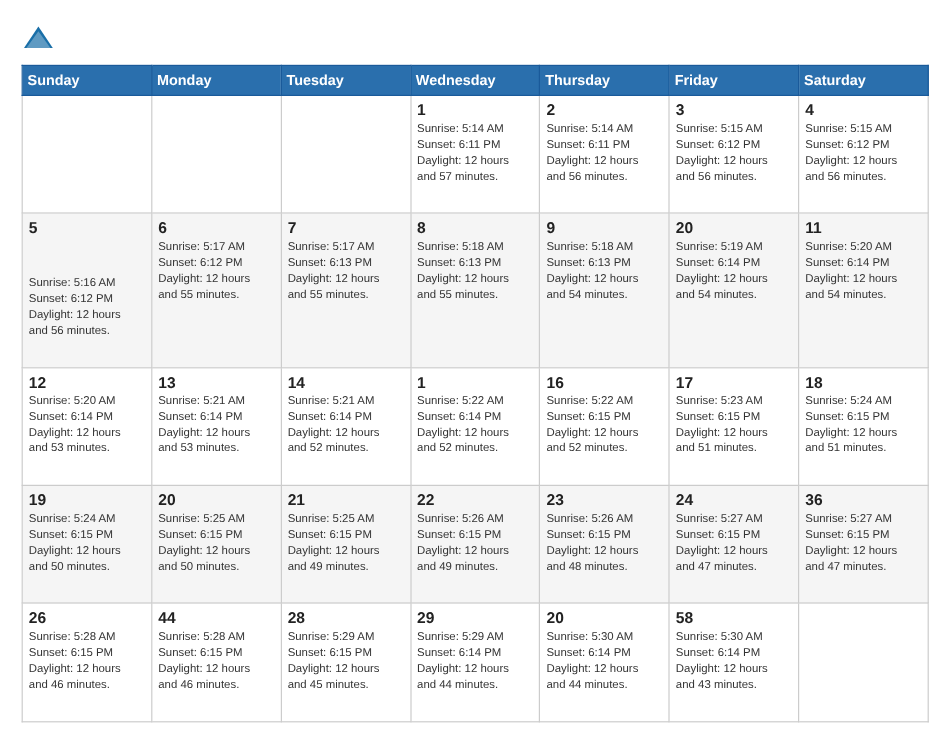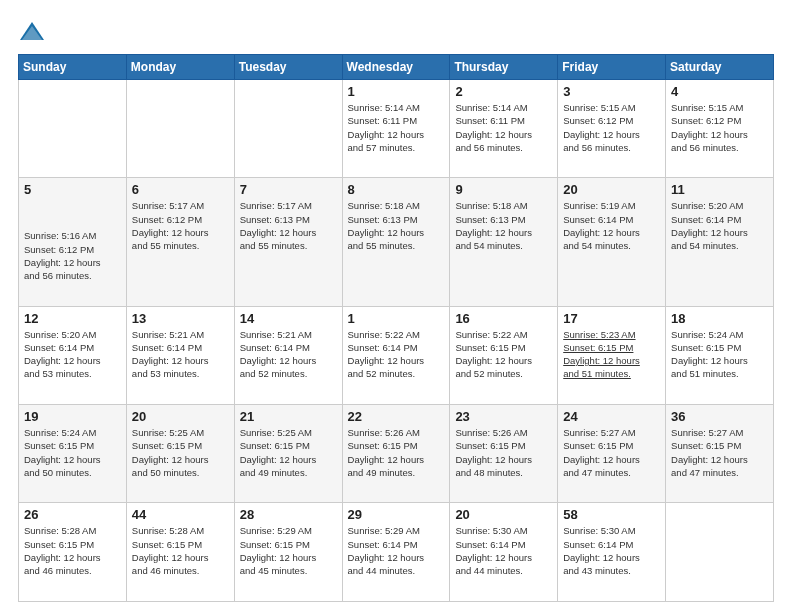--- a/index.html
+++ b/index.html
@@ -258,21 +258,21 @@
           </td>
           <td>
             <span class="day-number">16</span>
             <div class="day-info" style="white-space: pre-line;">Sunrise: 5:22 AM
 Sunset: 6:15 PM
 Daylight: 12 hours
 and 52 minutes.</div>
           </td>
           <td>
             <span class="day-number">17</span>
-            <div class="day-info" style="white-space: pre-line; text-decoration: underline;">Sunrise: 5:23 AM
+            <div class="day-info" style="white-space: pre-line;">Sunrise: 5:23 AM
 Sunset: 6:15 PM
 Daylight: 12 hours
 and 51 minutes.</div>
           </td>
           <td>
             <span class="day-number">18</span>
             <div class="day-info" style="white-space: pre-line;">Sunrise: 5:24 AM
 Sunset: 6:15 PM
 Daylight: 12 hours
 and 51 minutes.</div>

